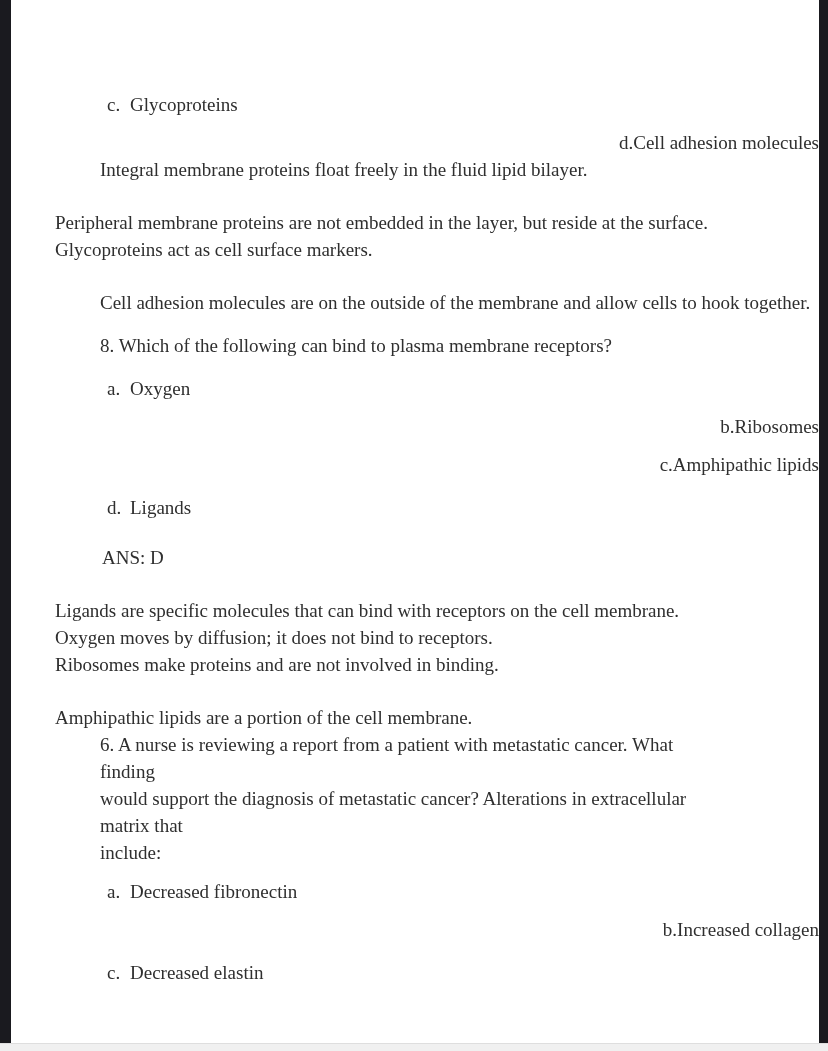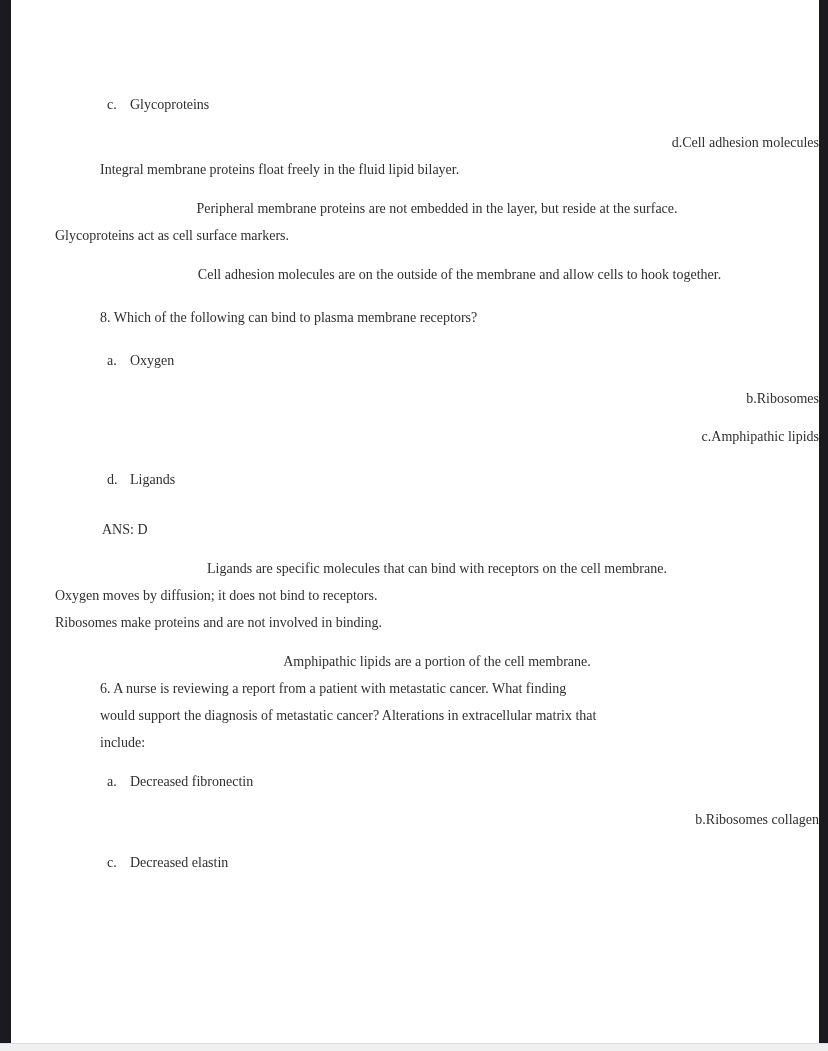--- a/index.html
+++ b/index.html
@@ -26,35 +26,35 @@
     position: absolute; left: 0; bottom: 0;
     width: 100%; height: 7px;
     background: #f0f0f0;
     border-top: 1px solid #dedede;
   }
   .page-content {
     position: absolute; left: 11px; top: 0;
     width: 808px;
     padding-top: 91px;
     box-sizing: border-box;
-    font-size: 14px;
+    font-size: 19px;
     line-height: 27px;
   }
   .para-flush   { margin-left: 44px; }
   .para-indent  { margin-left: 89px; }
   .question     { margin-left: 89px; max-width: 600px; white-space: pre-line; }
   .ans          { margin-left: 91px; }
   .opt          { margin-left: 96px; }
   .opt-letter   { display: inline-block; width: 23px; }
   .g2  { margin-top: 16px; }
   .g3  { margin-top: 11px; text-align: right; }
   .g12 { margin-top: 12px; }
   .g16 { margin-top: 16px; }
   .g17 { }
-  .g18 { margin-top: 12px; text-align: center; }
+  .g18 { margin-top: 26px; }
   .g23 { margin-top: 23px; }
 </style>
 </head>
 <body>
 
 <div class="viewport">
   <div class="page-content">
 
     <div class="opt">
       <span class="opt-letter">c.</span><span>Glycoproteins</span>
@@ -92,21 +92,21 @@
     <div class="para-flush g18">Amphipathic lipids are a portion of the cell membrane.</div>
 
     <div class="question g17">6. A nurse is reviewing a report from a patient with metastatic cancer. What finding
 would support the diagnosis of metastatic cancer? Alterations in extracellular matrix that
 include:</div>
 
     <div class="opt g12">
       <span class="opt-letter">a.</span><span>Decreased fibronectin</span>
     </div>
     <div class="opt g3">
-      <span class="opt-letter">b.</span><span>Ribosomes collagen</span>
+      <span class="opt-letter">b.</span><span>Increased collagen</span>
     </div>
     <div class="opt g2">
       <span class="opt-letter">c.</span><span>Decreased elastin</span>
     </div>
 
   </div>
 
   <div class="border-left"></div>
   <div class="border-right"></div>
   <div class="bottom-bar"></div>

